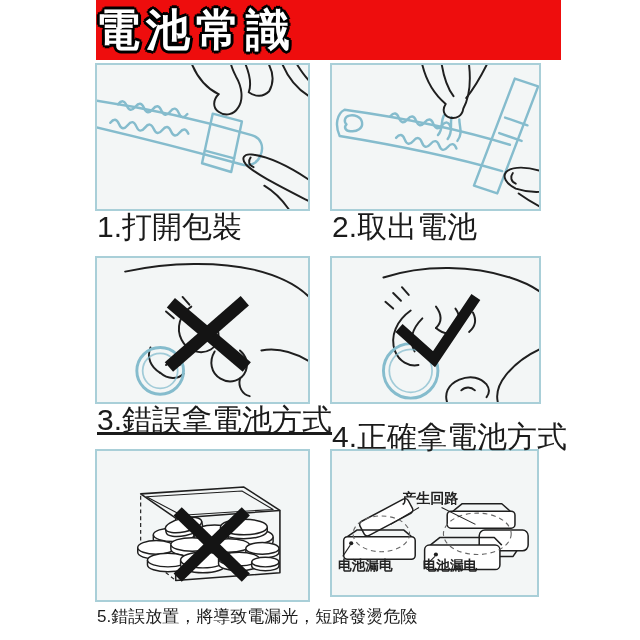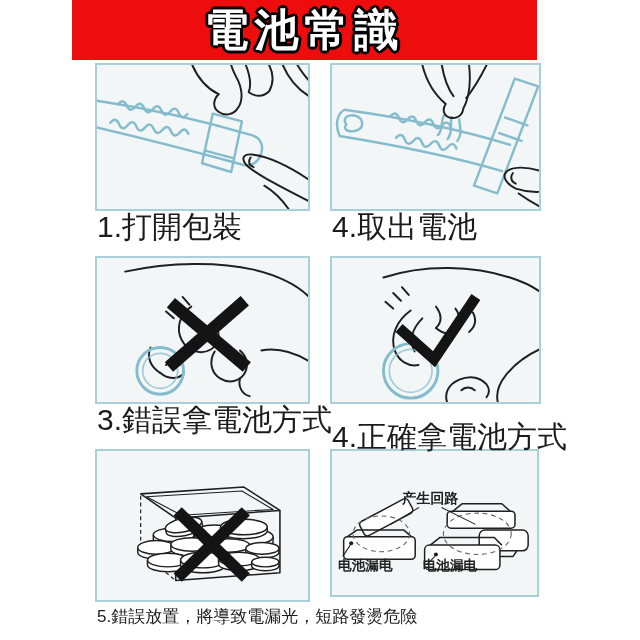--- a/index.html
+++ b/index.html
@@ -1,36 +1,36 @@
 <!DOCTYPE html>
 <html style="--banner-red: #ee0d0d; --banner-text: #ffffff; --panel-border: #a9cfd8; --panel-bg: #f3f6f6; --line-teal: #85bccd; --line-ink: #1f1f1f; --mark-black: #141414; --caption-color: #1b1b1b; --label-color: #222222;"><head>
 <meta charset="utf-8">
 <style>
   html,body{margin:0;padding:0;background:#fff;}
   .stage{position:relative;width:640px;height:640px;background:#fff;overflow:hidden;
          font-family:"Liberation Sans","DejaVu Sans",sans-serif;}
-  .banner{position:absolute;left:72px;top:0;width:465px;height:60px;
-          background:var(--banner-red,#ee0d0d);display:flex;align-items:center;justify-content:center;}
+  .banner{position:absolute;left:96px;top:0;width:465px;height:60px;
+          background:var(--banner-red,#ee0d0d);display:flex;align-items:center;justify-content:flex-start;}
   .banner .title{color:var(--banner-text,#fff);font-size:44px;font-weight:bold;letter-spacing:6px;
           text-shadow:-2px -2px 0 #000,2px -2px 0 #000,-2px 2px 0 #000,2px 2px 0 #000,
                       0 -3px 0 #000,0 3px 0 #000,-3px 0 0 #000,3px 0 0 #000;}
   .panel{position:absolute;box-sizing:border-box;border:2px solid var(--panel-border,#a9cfd8);
          background:var(--panel-bg,#f3f6f6);}
   .panel svg{position:absolute;left:0;top:0;width:100%;height:100%;}
   #p1{left:95px;top:63px;width:215px;height:148px;}
   #p2{left:330px;top:63px;width:211px;height:148px;}
   #p3{left:95px;top:256px;width:215px;height:148px;}
   #p4{left:330px;top:256px;width:211px;height:148px;}
   #p5{left:95px;top:449px;width:215px;height:153px;}
   #p6{left:330px;top:449px;width:209px;height:148px;}
   .caption{position:absolute;color:var(--caption-color,#1b1b1b);font-size:30px;font-weight:500;
            white-space:nowrap;line-height:30px;}
   #c1{left:97px;top:212px;}
   #c2{left:332px;top:212px;}
-  #c3{left:97px;top:405px;}
+  #c3{left:97px;top:405px;text-decoration:underline;}
   #c4{left:332px;top:422px;}
   #c5{left:97px;top:602px;font-size:17px;}
   
   .tl{stroke:var(--line-teal,#85bccd);stroke-width:2.5;fill:none;stroke-linecap:round;stroke-linejoin:round;}
   .tl3{stroke:var(--line-teal,#85bccd);stroke-width:3;fill:none;}
   .tl2{stroke:var(--line-teal,#85bccd);stroke-width:1.8;fill:none;opacity:.75;}
   .ik{stroke:var(--line-ink,#1f1f1f);stroke-width:2;fill:none;stroke-linecap:round;stroke-linejoin:round;}
   .ikb{stroke:var(--line-ink,#1f1f1f);stroke-width:1.6;fill:none;stroke-linejoin:round;}
   .ikt{stroke:var(--line-ink,#1f1f1f);stroke-width:1.1;fill:none;}
   .coinf{fill:#fff;stroke:var(--line-ink,#1f1f1f);stroke-width:1.6;}
@@ -247,18 +247,18 @@
         <circle cx="106" cy="110" r="2.2" fill="#1f1f1f" stroke="none"></circle>
         <path d="M 105,112 L 97,120"></path>
       </g>
       <text class="p6t" x="100" y="55" text-anchor="middle">产生回路</text>
       <text class="p6t p6s" x="2" y="126">电池漏电</text>
       <text class="p6t p6s" x="92" y="126">电池漏电</text>
     </svg>
   </div>
 
   <div class="caption" id="c1">1.打開包裝</div>
-  <div class="caption" id="c2">4.取出電池</div>
+  <div class="caption" id="c2">2.取出電池</div>
   <div class="caption" id="c3">3.錯誤拿電池方式</div>
   <div class="caption" id="c4">4.正確拿電池方式</div>
   <div class="caption" id="c5">5.錯誤放置，將導致電漏光，短路發燙危險</div>
 
 </div>
 
 </body></html>

